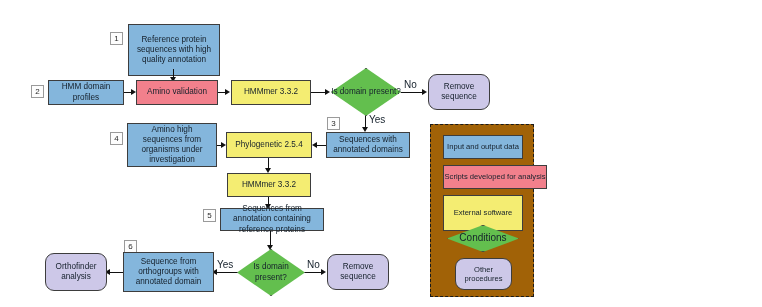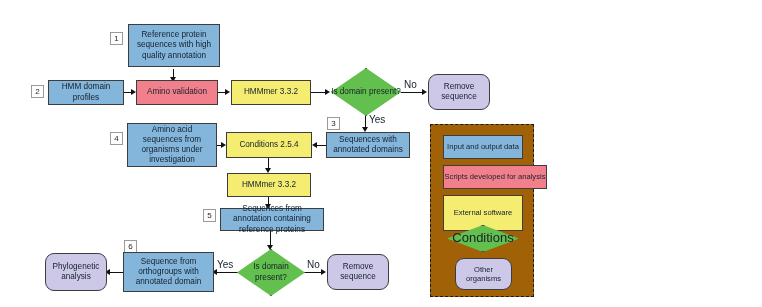--- a/index.html
+++ b/index.html
@@ -41,21 +41,21 @@
           box-sizing:border-box;border:1.6px dashed #1a1a1a;background:#a16207;}
   .lg{position:absolute;box-sizing:border-box;display:flex;align-items:center;
       justify-content:center;text-align:center;font-size:7.6px;line-height:9.4px;color:#15202b;}
 </style>
 </head>
 <body>
 
 <div id="canvas">
 
   <div class="badge" style="left:110px;top:32px;">1</div>
-  <div class="node n-data" style="left:128px;top:24px;width:92px;height:43px;">Reference protein sequences with high quality annotation</div>
+  <div class="node n-data" style="left:128px;top:24px;width:92px;height:52px;">Reference protein sequences with high quality annotation</div>
 
   <div class="ln lnv" style="left:173px;top:69px;height:9px;"></div>
   <div class="ar ar-d" style="left:170px;top:77px;"></div>
 
   <div class="badge" style="left:31px;top:85px;">2</div>
   <div class="node n-data" style="left:48px;top:80px;width:76px;height:25px;">HMM domain profiles</div>
 
   <div class="ln lnh" style="left:124px;top:92px;width:8px;"></div>
   <div class="ar ar-r" style="left:131px;top:89px;"></div>
 
@@ -84,26 +84,26 @@
   <div class="ar ar-d" style="left:362px;top:127px;"></div>
   <div class="elab" style="left:369px;top:114px;">Yes</div>
 
   <div class="badge" style="left:327px;top:117px;">3</div>
   <div class="node n-data" style="left:326px;top:132px;width:84px;height:26px;">Sequences with annotated domains</div>
 
   <div class="ln lnh" style="left:314px;top:145px;width:12px;"></div>
   <div class="ar ar-l" style="left:312px;top:142px;"></div>
 
   <div class="badge" style="left:110px;top:132px;">4</div>
-  <div class="node n-data" style="left:127px;top:123px;width:90px;height:44px;">Amino acid sequences from organisms under investigation</div>
+  <div class="node n-data" style="left:127px;top:123px;width:90px;height:44px;">Amino high sequences from organisms under investigation</div>
 
   <div class="ln lnh" style="left:217px;top:145px;width:7px;"></div>
   <div class="ar ar-r" style="left:221px;top:142px;"></div>
 
-  <div class="node n-soft" style="left:226px;top:132px;width:86px;height:26px;">Conditions 2.5.4</div>
+  <div class="node n-soft" style="left:226px;top:132px;width:86px;height:26px;">Phylogenetic 2.5.4</div>
 
   <div class="ln lnv" style="left:268px;top:158px;height:12px;"></div>
   <div class="ar ar-d" style="left:265px;top:168px;"></div>
 
   <div class="node n-soft" style="left:227px;top:173px;width:84px;height:24px;">HMMmer 3.3.2</div>
 
   <div class="ln lnv" style="left:268px;top:197px;height:9px;"></div>
   <div class="ar ar-d" style="left:265px;top:204px;"></div>
 
   <div class="badge" style="left:203px;top:209px;">5</div>
@@ -126,28 +126,28 @@
   <div class="ln lnh" style="left:215px;top:272px;width:22px;"></div>
   <div class="ar ar-l" style="left:212px;top:269px;"></div>
   <div class="elab" style="left:217px;top:259px;">Yes</div>
 
   <div class="badge" style="left:124px;top:240px;">6</div>
   <div class="node n-data" style="left:123px;top:252px;width:91px;height:40px;">Sequence from orthogroups with annotated domain</div>
 
   <div class="ln lnh" style="left:108px;top:272px;width:15px;"></div>
   <div class="ar ar-l" style="left:105px;top:269px;"></div>
 
-  <div class="node n-other" style="left:45px;top:253px;width:62px;height:38px;">Phylogenetic analysis</div>
+  <div class="node n-other" style="left:45px;top:253px;width:62px;height:38px;">Orthofinder analysis</div>
 
   <div id="legend">
     <div class="lg n-data" style="left:12px;top:10px;width:80px;height:24px;">Input and output data</div>
     <div class="lg n-script" style="left:12px;top:40px;width:104px;height:24px;">Scripts developed for analysis</div>
     <div class="lg n-soft" style="left:12px;top:70px;width:80px;height:36px;">External software</div>
 
     <div class="n-cond" style="left:16px;top:100px;width:72px;height:27px;">
       <div class="dia"></div>
-      <div class="txt" style="font-size:13px;">Conditions</div>
+      <div class="txt" style="font-size:10px;">Conditions</div>
     </div>
 
-    <div class="lg n-other" style="left:24px;top:133px;width:57px;height:32px;">Other organisms</div>
+    <div class="lg n-other" style="left:24px;top:133px;width:57px;height:32px;">Other procedures</div>
   </div>
 
 </div>
 
 </body></html>

